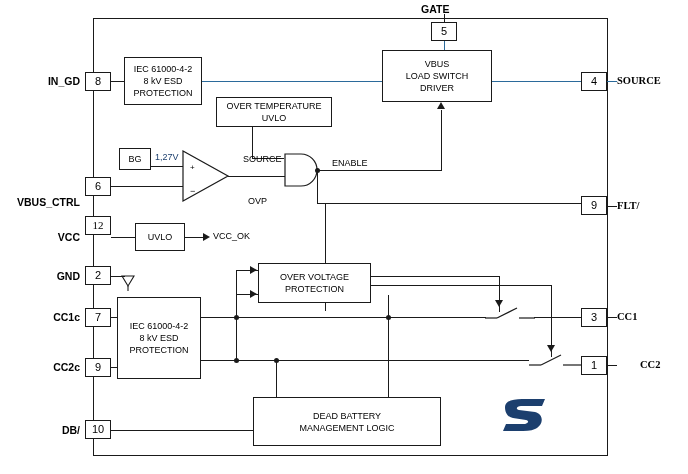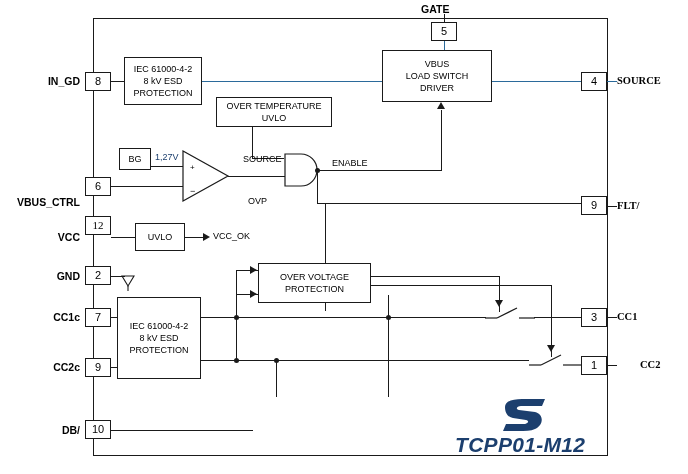--- a/index.html
+++ b/index.html
@@ -285,25 +285,28 @@
   </svg>
 
   <div class="pin" style="left:581px; top:356px;">1</div>
   <div class="pin-label right" style="left:617px; top:359px;margin-left:23px;">CC2</div>
   <div class="wire h" style="left:607px; top:365px; width:10px;"></div>
 
   <div class="pin-label left" style="left:30px; top:424px; width:50px;">DB/</div>
   <div class="pin" style="left:85px; top:420px;">10</div>
   <div class="wire h" style="left:111px; top:430px; width:142px;"></div>
 
+  <div class="block" style="left:253px; top:397px; width:188px; height:49px;">
+    <span class="txt">DEAD BATTERY
+MANAGEMENT LOGIC</span>
+  </div>
 
   <div class="wire v" style="left:276px; top:360px; height:37px;"></div>
   <div class="wire v" style="left:388px; top:317px; height:80px;"></div>
   <div class="dot" style="left:386px; top:315px;"></div>
 
   <div class="wire v" style="left:236px; top:270px; height:0px;"></div>
 
   <svg class="st-logo" style="left:502px; top:398px;" width="46" height="34">
     <path d="M3,9 C3,3 11,1 20,1 L43,1 L40,8 L19,8 C15,8 13,11 17,12 L33,14 C42,16 42,27 33,31 C29,33 23,33 16,33 L1,33 L4,26 L21,26 C26,26 28,23 24,22 L11,20 C5,19 3,14 3,9 Z" fill="#1c3f6e"></path>
   </svg>
-  <div class="partnum" style="left:455px; top:433px;">TCPP01-M12</div>
 
 </div>
 
 </body></html>

